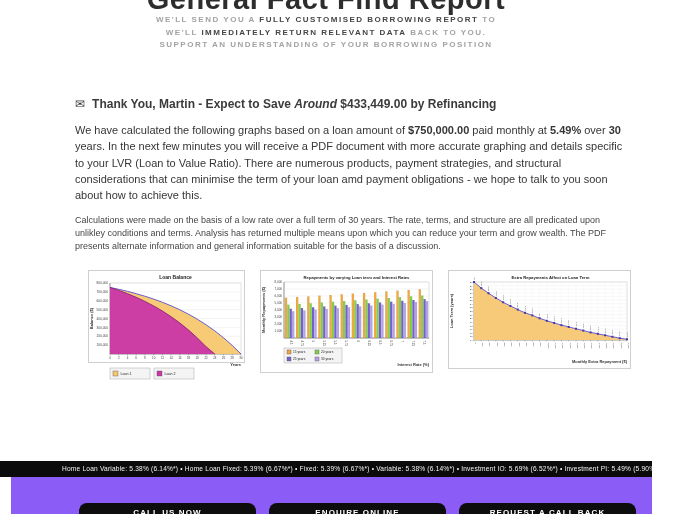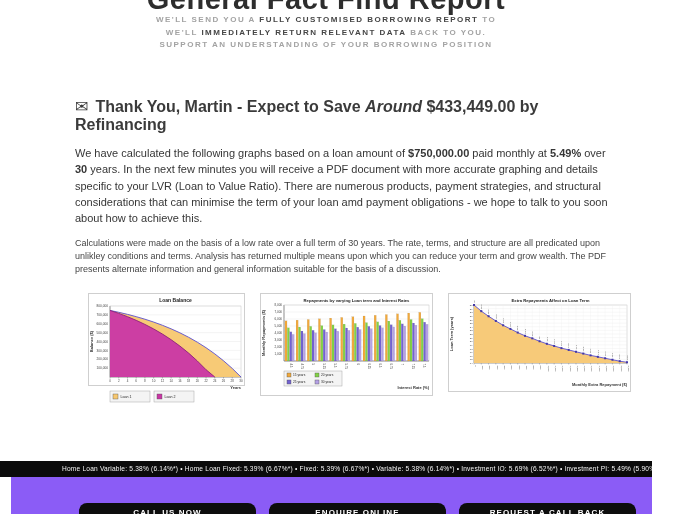--- a/index.html
+++ b/index.html
@@ -4,24 +4,24 @@
 <style>
   html,body{margin:0;padding:0;background:#fff;}
   .page{position:relative;width:652px;height:514px;background:#ffffff;overflow:hidden;
         font-family:"Liberation Sans",sans-serif;}
   .page-title{position:absolute;top:-17px;left:0;right:0;margin:0;text-align:center;
         font-size:29px;font-weight:700;letter-spacing:.5px;color:#2d2d2d;}
   .subtitle{position:absolute;top:14px;left:0;right:0;text-align:center;
         font-size:8px;font-weight:600;letter-spacing:1.5px;line-height:12.5px;color:#a3a3a3;}
   .sub-b{color:#454545;font-weight:800;}
   .content{position:absolute;top:97px;left:75px;width:553px;}
-  .msg-heading{font-size:16px;color:#3b3b3b;margin:0 0 11px 0;font-weight:700;}
+  .msg-heading{font-size:12px;color:#3b3b3b;margin:0 0 11px 0;font-weight:700;}
   .msg-heading em{font-style:italic;}
   .env{margin-right:7px;font-weight:400;}
-  .intro{font-size:11px;line-height:1.48;color:#363636;margin:0 15px 11px 0;}
+  .intro{font-size:11px;line-height:1.48;color:#363636;margin:0 0 11px 0;}
   .disclaimer{font-size:9px;line-height:1.42;color:#454545;margin:0 0 17px 0;}
   .charts{display:flex;gap:15px;margin-left:13px;margin-top:6px;align-items:flex-start;}
   .chart svg{display:block;}
   .rates-bar{position:absolute;top:461px;left:0;width:700px;height:16px;background:#0b0b0b;
         color:#f5f5f5;font-size:6.6px;line-height:16px;padding-left:62px;box-sizing:border-box;
         letter-spacing:.2px;white-space:nowrap;}
   .footer{position:absolute;top:477px;left:11px;width:700px;height:37px;background:#8b5cf6;}
   .cta{position:absolute;top:26px;height:42px;width:177px;background:#0d0d0d;color:#fff;
         border:none;border-radius:8px;font-family:"Liberation Sans",sans-serif;font-size:8px;
         font-weight:700;letter-spacing:1.1px;display:flex;justify-content:center;

